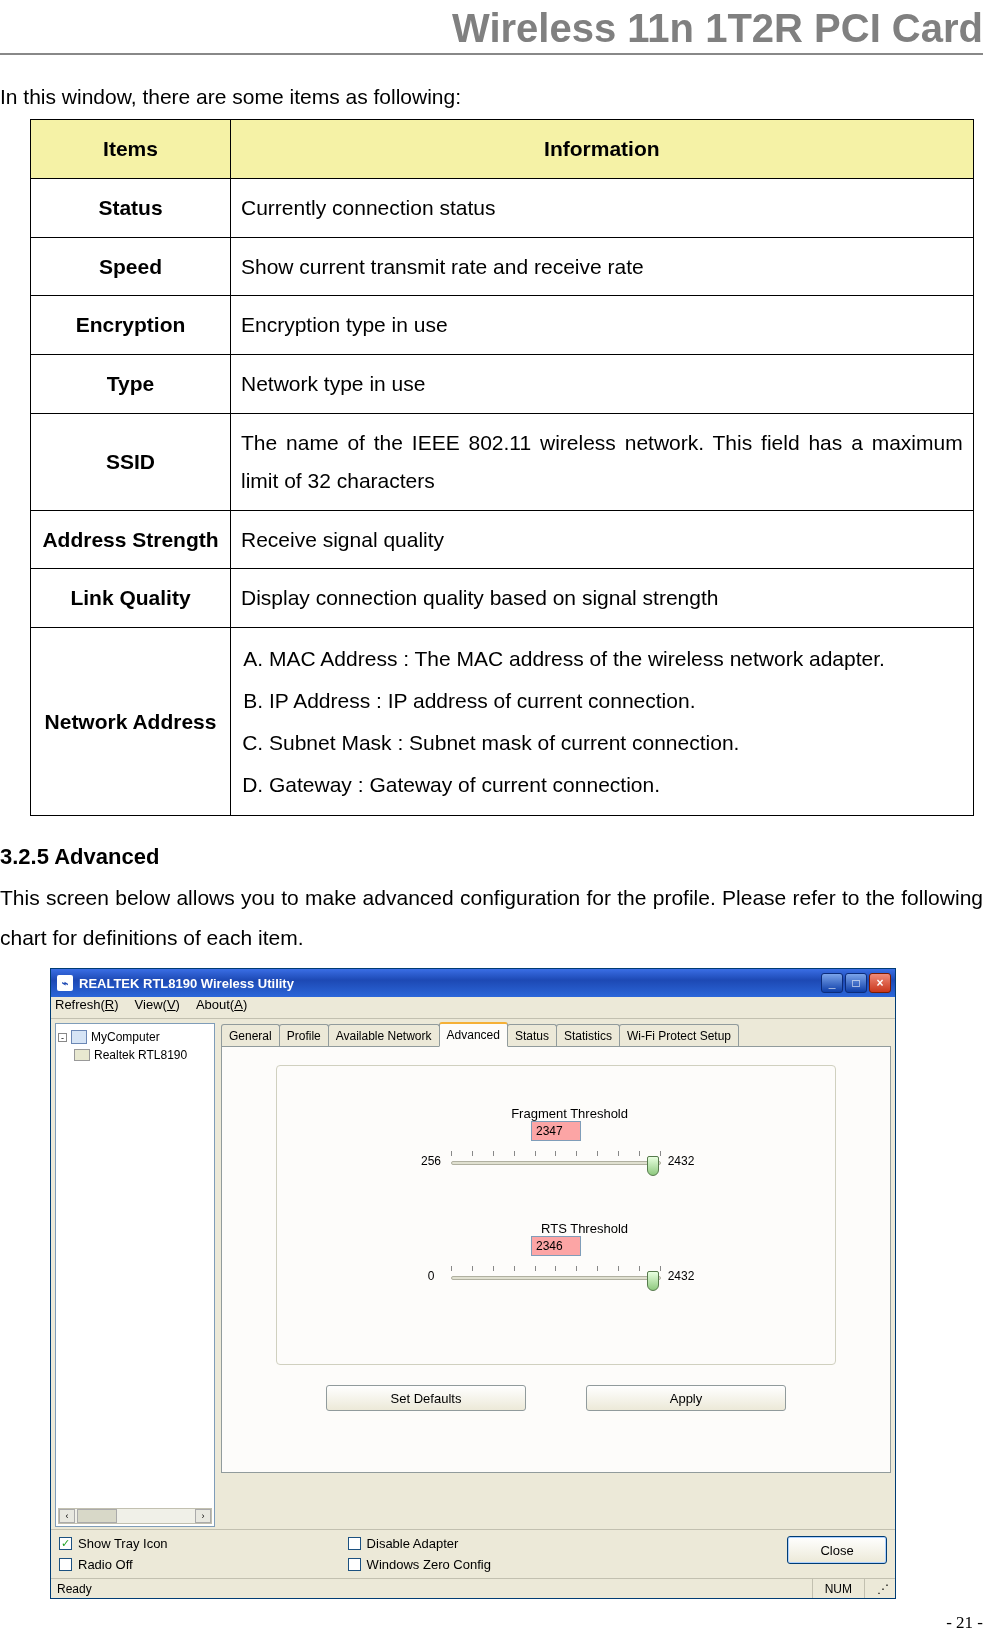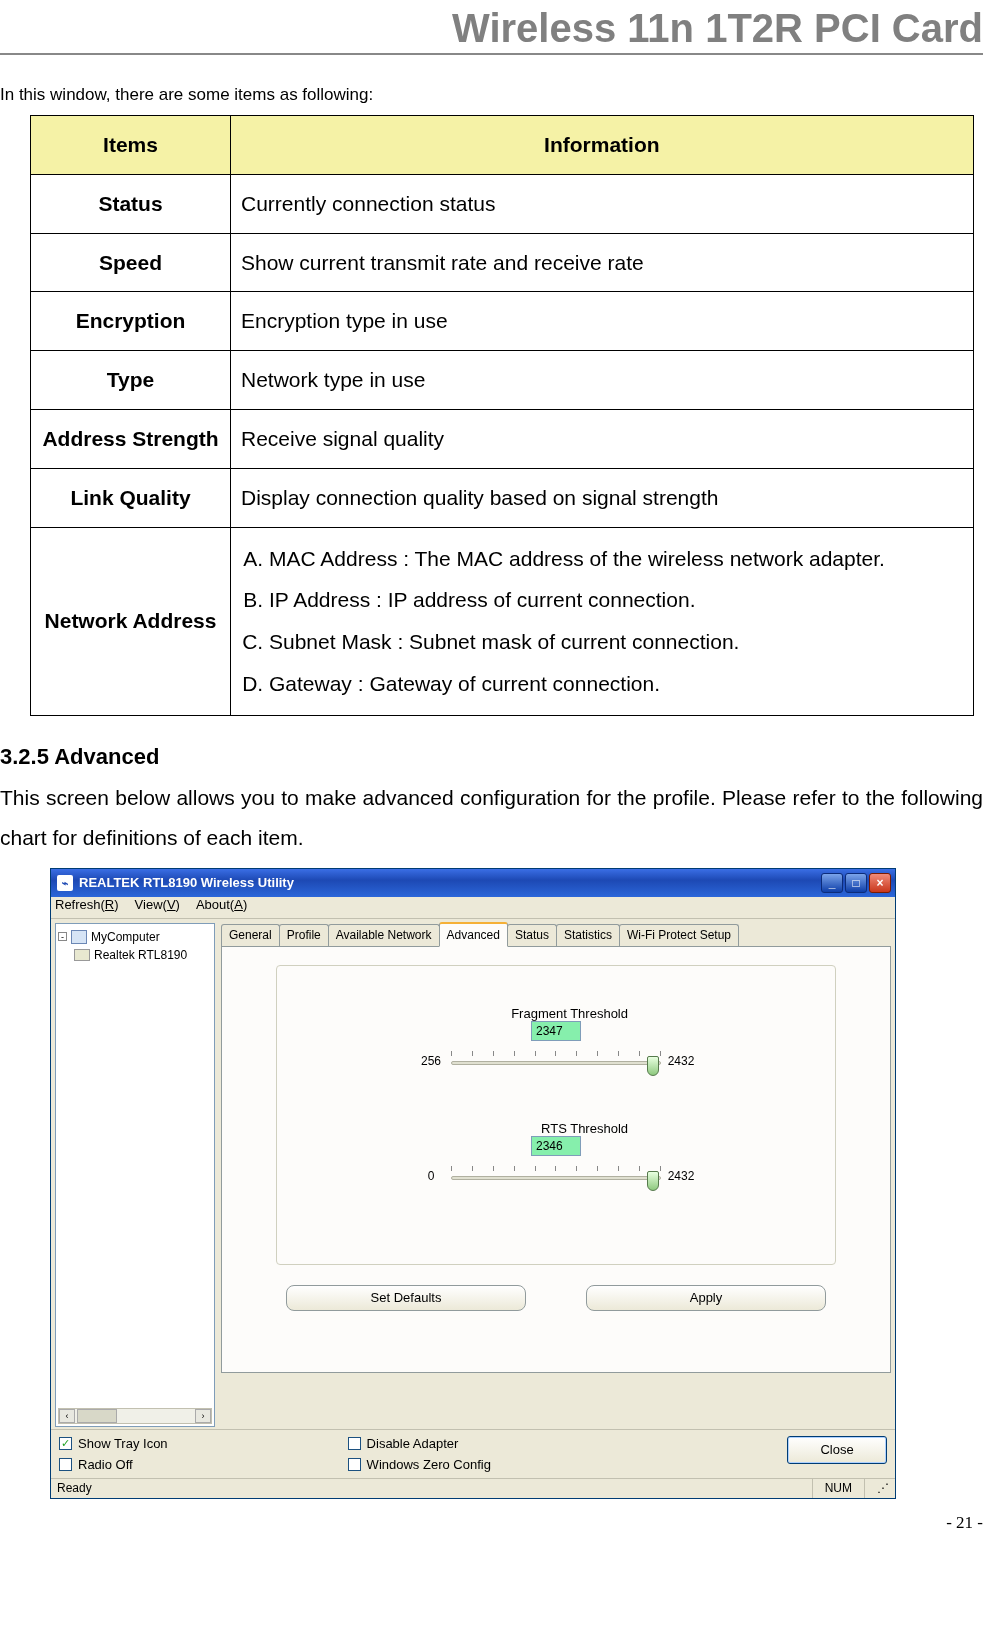--- a/index.html
+++ b/index.html
@@ -18,21 +18,21 @@
   .header-title {
     color: #808080;
     font-size: 40px;
     font-weight: bold;
     text-align: right;
     font-family: Arial, sans-serif;
     margin: 0;
     padding-bottom: 2px;
     padding-left: 8px;
   }
-  .intro { font-size: 17px; margin-bottom: 10px; }
+  .intro { font-size: 21px; margin-bottom: 10px; }
   table.info {
     border-collapse: collapse;
     width: 96%;
     margin-left: 30px;
   }
   table.info th, table.info td {
     border: 1px solid #000;
     padding: 10px 10px;
     font-size: 21px;
     vertical-align: middle;
@@ -110,30 +110,30 @@
   .tree-scroll .thumb { width:40px;height:14px;background:#d8d8c8;border:1px solid #aaa;margin-left:2px;}
   .content { flex:1; padding:4px; }
   .tabs { display:flex; border-bottom:1px solid #919b9c; height:24px; align-items:flex-end; font-size:12px; }
   .tab { padding:4px 7px; border:1px solid #919b9c; border-bottom:none; background:#ece9d8; border-radius:3px 3px 0 0; margin-right:-1px; height:22px; display:flex; align-items:center;}
   .tab.active { background:#fdfcfa; height:25px; position:relative; z-index:2; border-bottom:1px solid #fdfcfa; margin-bottom:-1px; border-top:2px solid #f5b036;}
   .tabpanel { border:1px solid #919b9c; border-top:none; background:#fdfcfa; height:426px; position:relative; padding:18px; }
   .inner-group { border:1px solid #d0d0bf; border-radius:4px; width:560px; height:300px; margin:0 auto 20px auto; padding:40px 20px; }
   .slider-block { margin-bottom: 50px; }
   .slider-row { display:flex; align-items:center; justify-content:center; margin-bottom:10px;flex-direction:column; }
   .slider-label { width:160px; text-align:right; padding-right:8px; font-size:13px; }
-  .slider-value { width:50px; height:20px; border:1px solid #7f9db9; background:#86efac; padding:2px 4px; font-size:12px; }
+  .slider-value { width:50px; height:20px; border:1px solid #7f9db9; background:#fca5a5; padding:2px 4px; font-size:12px; }
   .slider-track-row { display:flex; align-items:center; justify-content:center; }
   .slider-end-label { width:40px; text-align:center; font-size:12px; }
   .slider-track { width:210px; height:20px; position:relative; }
   .slider-ticks { position:absolute; top:0; left:0; right:0; height:6px; display:flex; justify-content:space-between; }
   .slider-ticks span { width:1px; height:5px; background:#888; }
   .slider-rail { position:absolute; left:0; right:0; top:10px; height:4px; background:#e0e0d0; border:1px solid #b0b0a0; border-radius:2px; }
   .slider-thumb { position:absolute; top:5px; width:12px; height:20px; background:linear-gradient(#e8ffe0,#8ec97e); border:1px solid #567a4c; border-radius:2px 2px 6px 6px; }
   .btn-row { display:flex; justify-content:center; gap:60px; }
-  .xpbtn { width:240px; height:26px; border:1px solid #919b9c; border-radius:8px; background:linear-gradient(#fff,#ece9d8); font-size:13px; display:flex;align-items:center;justify-content:center;}
+  .xpbtn { width:200px; height:26px; border:1px solid #919b9c; border-radius:3px; background:linear-gradient(#fff,#ece9d8); font-size:13px; display:flex;align-items:center;justify-content:center;}
   .footer-opts { display:flex; padding:6px 8px; border-top:1px solid #c2c0b0; font-size:13px; align-items:flex-start; gap:20px;}
   .opt-col { display:flex; flex-direction:column; gap:6px; }
   .opt-col label { display:flex; align-items:center; gap:6px; }
   .chk { width:13px; height:13px; border:1px solid #1c5180; background:#fff; display:inline-flex;align-items:center;justify-content:center;font-size:11px;color:#21a121;}
   .footer-opts .sp { flex:1; }
   .closebtn { width:100px; height:28px; border:1px solid #003c74; border-radius:3px; background:linear-gradient(#fff,#ece9d8); font-size:13px; display:flex;align-items:center;justify-content:center; box-shadow:0 0 0 1px #add1ff inset;}
   .statusbar { height:20px; border-top:1px solid #c2c0b0; background:#ece9d8; display:flex; align-items:center; font-size:12px; padding:0 6px;}
   .statusbar .sp { flex:1; }
   .statusbar .cell { border-left:1px solid #c2c0b0; padding:0 12px; height:100%; display:flex; align-items:center;}
   .pagnum, .pagenum { text-align:right; font-family:'Times New Roman',serif; font-size:17px; margin-top:14px;}
@@ -162,20 +162,24 @@
         <td class="item">Speed</td>
         <td>Show current transmit rate and receive rate</td>
       </tr>
   <tr>
         <td class="item">Encryption</td>
         <td>Encryption type in use</td>
       </tr>
   <tr>
         <td class="item">Type</td>
         <td>Network type in use</td>
+      </tr>
+  <tr>
+        <td class="item">SSID</td>
+        <td class="desc-justify">The name of the IEEE 802.11 wireless network. This field has a maximum limit of 32 characters</td>
       </tr>
   <tr>
         <td class="item">Address Strength</td>
         <td>Receive signal quality</td>
       </tr>
   <tr>
         <td class="item">Link Quality</td>
         <td>Display connection quality based on signal strength</td>
       </tr>
   <tr>

